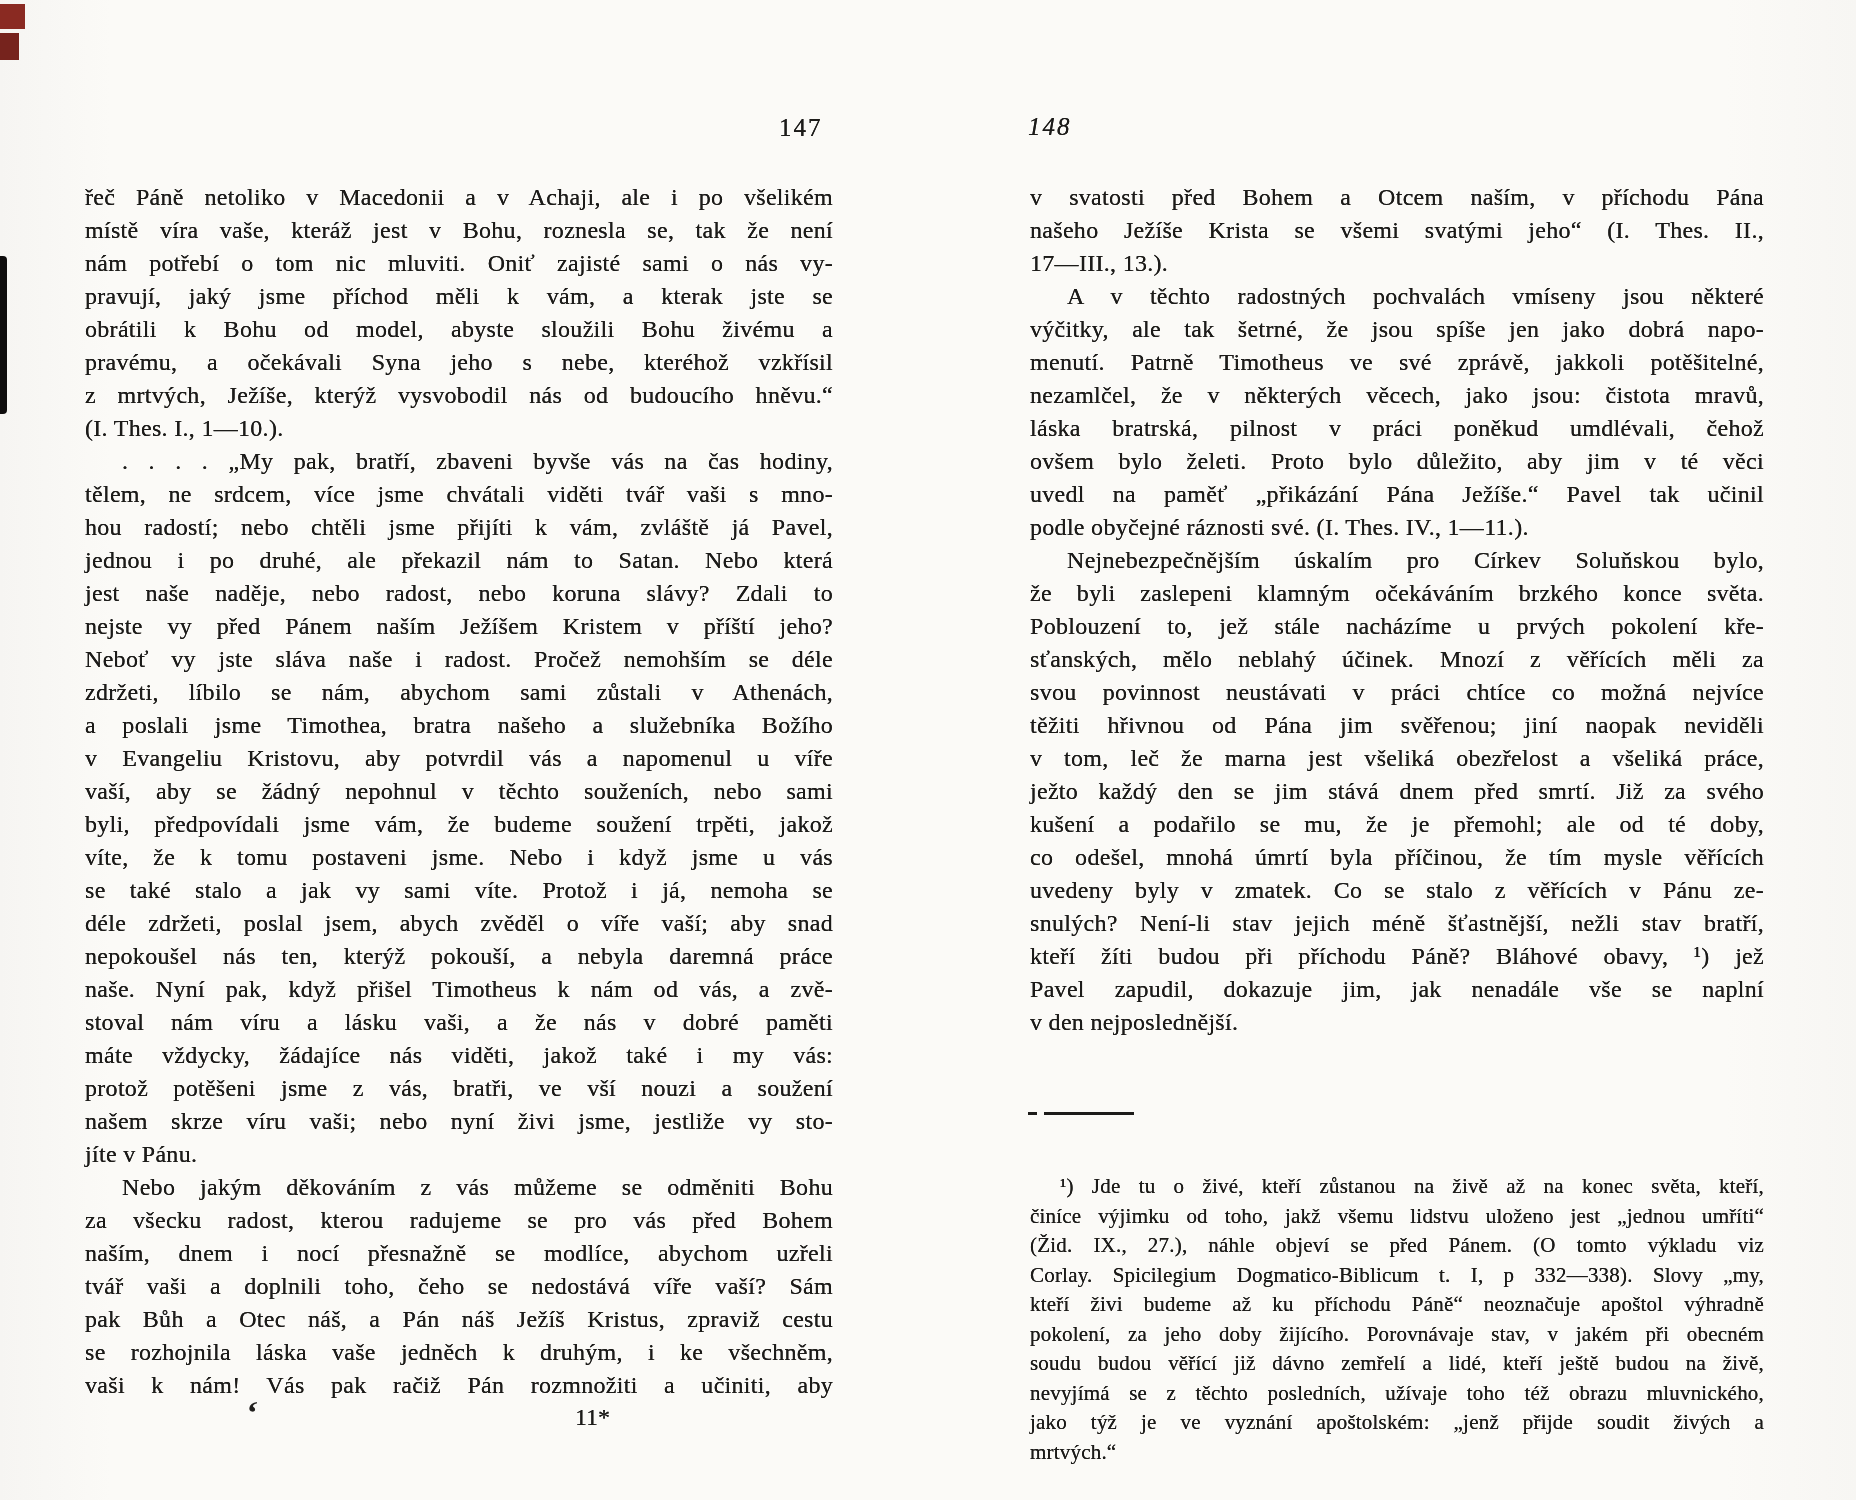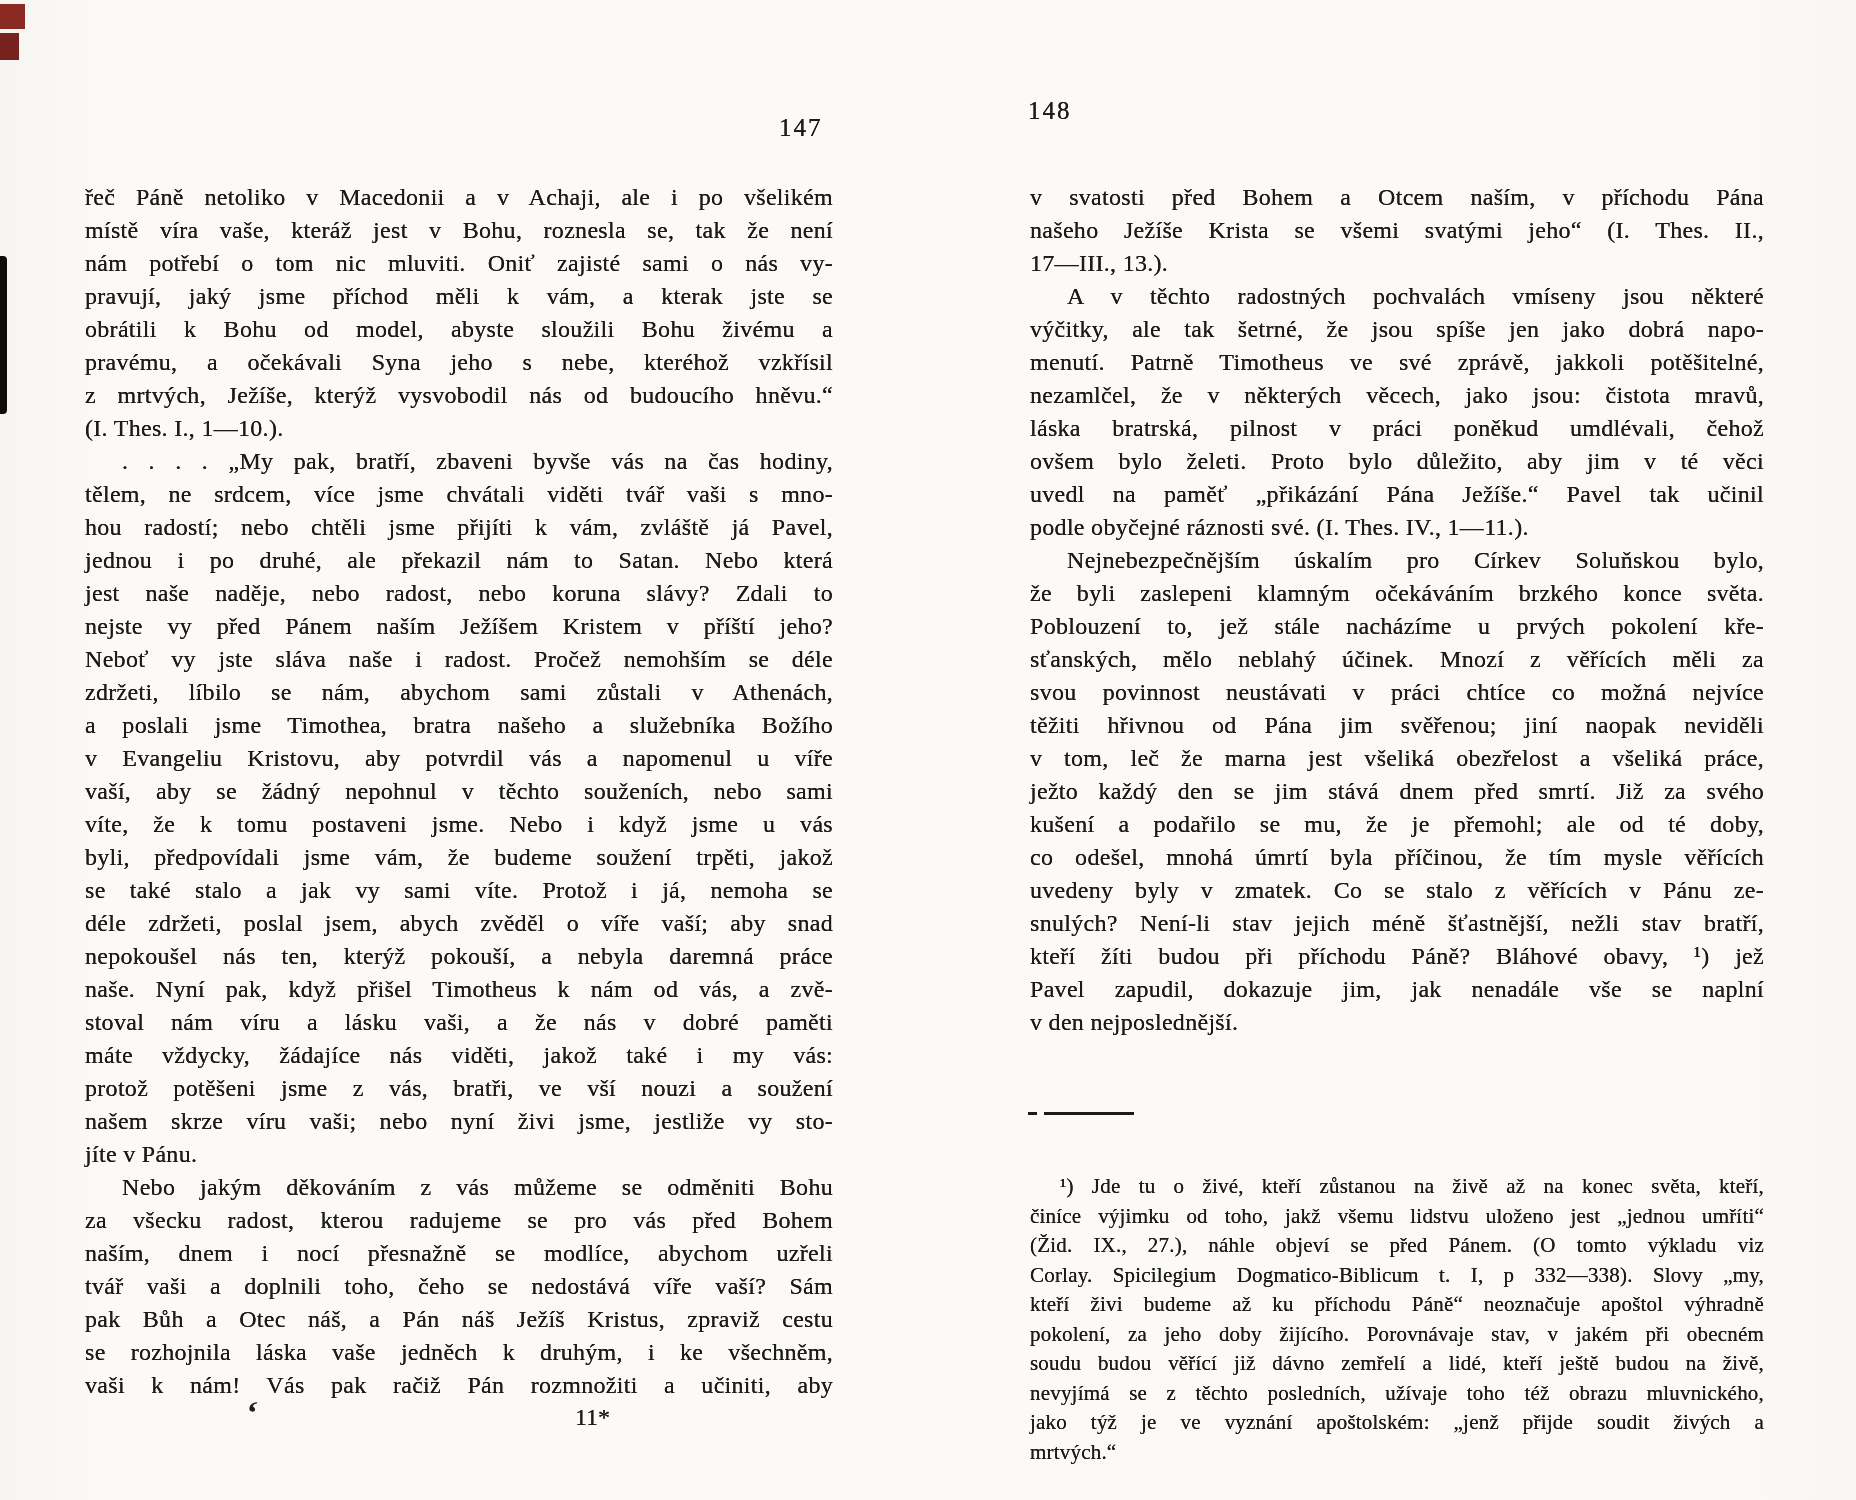--- a/index.html
+++ b/index.html
@@ -32,21 +32,21 @@
   }
   .line.end { text-align-last: left; }
   .line.ind { text-indent: 37px; }
   .pagenum {
     position: absolute;
     font-size: 25px;
     letter-spacing: 2px;
     text-shadow: 0 0 0.6px currentColor;
   }
   #pagenum-left  { left: 779px;  top: 114px; }
-  #pagenum-right { left: 1028px; top: 97px; }
+  #pagenum-right { left: 1028px; top: 113px; font-style: italic; }
   #footnote-rule {
     position: absolute;
     left: 1044px; top: 1112px;
     width: 90px; height: 3px;
     background: var(--ink);
   }
   #footnote-rule::before {
     content: "";
     position: absolute;
     left: -16px; top: 0;
@@ -115,22 +115,22 @@
       <div class="line">tělem, ne srdcem, více jsme chvátali viděti tvář vaši s mno-</div>
       <div class="line">hou radostí; nebo chtěli jsme přijíti k vám, zvláště já Pavel,</div>
       <div class="line">jednou i po druhé, ale překazil nám to Satan. Nebo která</div>
       <div class="line">jest naše naděje, nebo radost, nebo koruna slávy? Zdali to</div>
       <div class="line">nejste vy před Pánem naším Ježíšem Kristem v příští jeho?</div>
       <div class="line">Neboť vy jste sláva naše i radost. Pročež nemohším se déle</div>
       <div class="line">zdržeti, líbilo se nám, abychom sami zůstali v Athenách,</div>
       <div class="line">a poslali jsme Timothea, bratra našeho a služebníka Božího</div>
       <div class="line">v Evangeliu Kristovu, aby potvrdil vás a napomenul u víře</div>
       <div class="line">vaší, aby se žádný nepohnul v těchto souženích, nebo sami</div>
+      <div class="line">byli, předpovídali jsme vám, že budeme soužení trpěti, jakož</div>
       <div class="line">víte, že k tomu postaveni jsme. Nebo i když jsme u vás</div>
-      <div class="line">byli, předpovídali jsme vám, že budeme soužení trpěti, jakož</div>
       <div class="line">se také stalo a jak vy sami víte. Protož i já, nemoha se</div>
       <div class="line">déle zdržeti, poslal jsem, abych zvěděl o víře vaší; aby snad</div>
       <div class="line">nepokoušel nás ten, kterýž pokouší, a nebyla daremná práce</div>
       <div class="line">naše. Nyní pak, když přišel Timotheus k nám od vás, a zvě-</div>
       <div class="line">stoval nám víru a lásku vaši, a že nás v dobré paměti</div>
       <div class="line">máte vždycky, žádajíce nás viděti, jakož také i my vás:</div>
       <div class="line">protož potěšeni jsme z vás, bratři, ve vší nouzi a soužení</div>
       <div class="line">našem skrze víru vaši; nebo nyní živi jsme, jestliže vy sto-</div>
       <div class="line end">jíte v Pánu.</div>
     </div>

